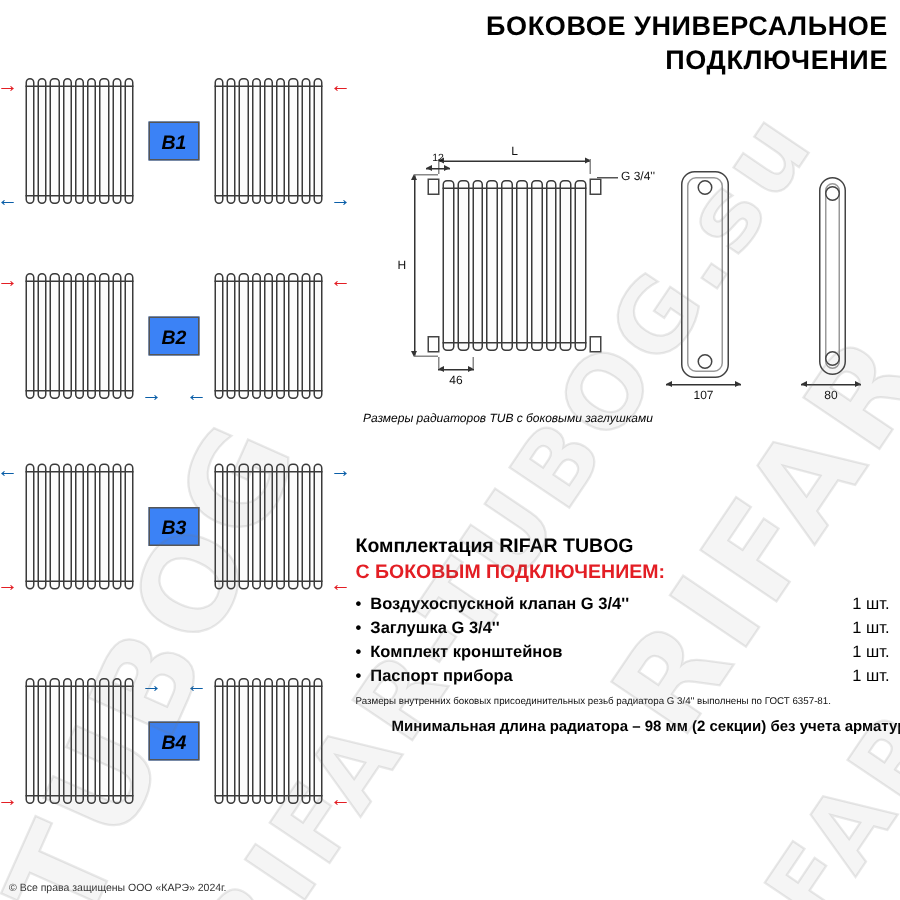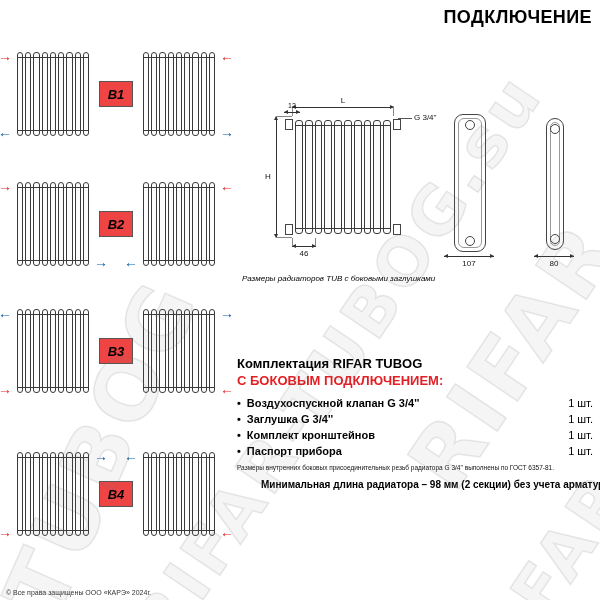--- a/index.html
+++ b/index.html
@@ -24,21 +24,21 @@
               align-items:stretch;justify-content:space-between;z-index:2;}
   .row-b1{top:48px}.row-b2{top:178px}.row-b3{top:305px}.row-b4{top:448px}
   .radiator{position:relative;display:flex;gap:2px;padding:4px 3px;box-sizing:border-box;
             width:78px;background:#fff;}
   .radiator::before,.radiator::after{content:'';position:absolute;left:3px;right:3px;height:1px;
             background:#3a3a3a;z-index:1;}
   .radiator::before{top:9px}.radiator::after{bottom:9px}
   .tube{display:block;flex:1;min-width:0;border:1px solid #3a3a3a;border-radius:3px;background:#fcfcfc;}
   .scheme-label{align-self:center;width:32px;height:24px;border:1px solid #555;display:flex;
             align-items:center;justify-content:center;font-weight:bold;font-style:italic;
-            font-size:13px;background:#ef4444;}
+            font-size:13px;background:#3b82f6;}
   .arrow{position:absolute;font-size:14px;font-weight:bold;line-height:12px;z-index:2;}
   .arrow.supply{color:var(--supply,#e31e24);}
   .arrow.return{color:var(--return,#0a5ea8);}
   .pos-top-left{top:2px;left:-16px}
   .pos-top-right{top:2px;right:-16px}
   .pos-bottom-left{bottom:2px;left:-16px}
   .pos-bottom-right{bottom:2px;right:-16px}
 
   
   .drawing{position:absolute;left:240px;top:92px;width:358px;height:200px;z-index:2;}
@@ -98,20 +98,21 @@
 <div class="page">
 
   <div>
     <div class="wm wm1">TUBOG</div>
     <div class="wm wm2">RIFAR-TUBOG.su</div>
     <div class="wm wm3">RIFAR</div>
     <div class="wm wm4">RIFAR-TUBOG.su</div>
   </div>
 
   <header class="title">
+    <div>БОКОВОЕ УНИВЕРСАЛЬНОЕ</div>
     <div>ПОДКЛЮЧЕНИЕ</div>
   </header>
 
   <div class="scheme-row row-b1">
     <div class="radiator">
         <i class="tube"></i>
         <i class="tube"></i>
         <i class="tube"></i>
         <i class="tube"></i>
         <i class="tube"></i>

